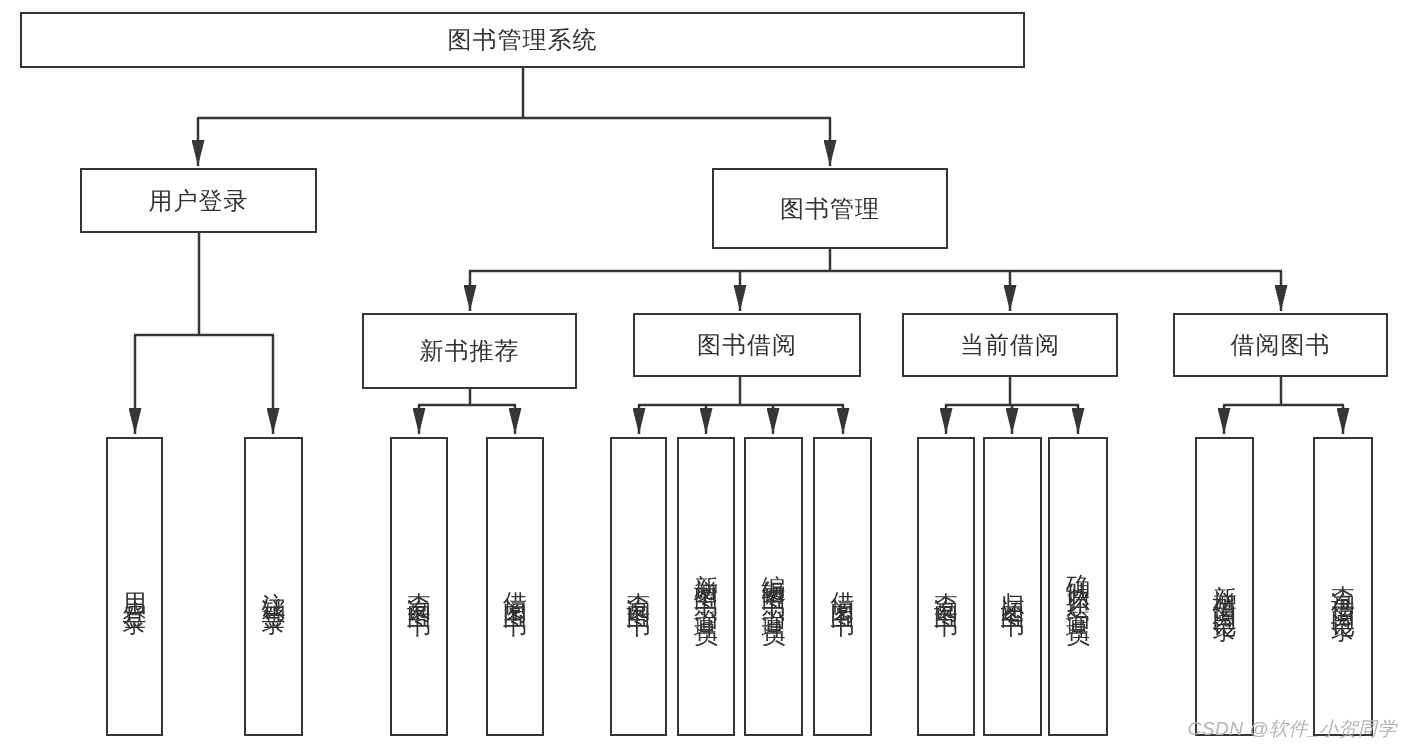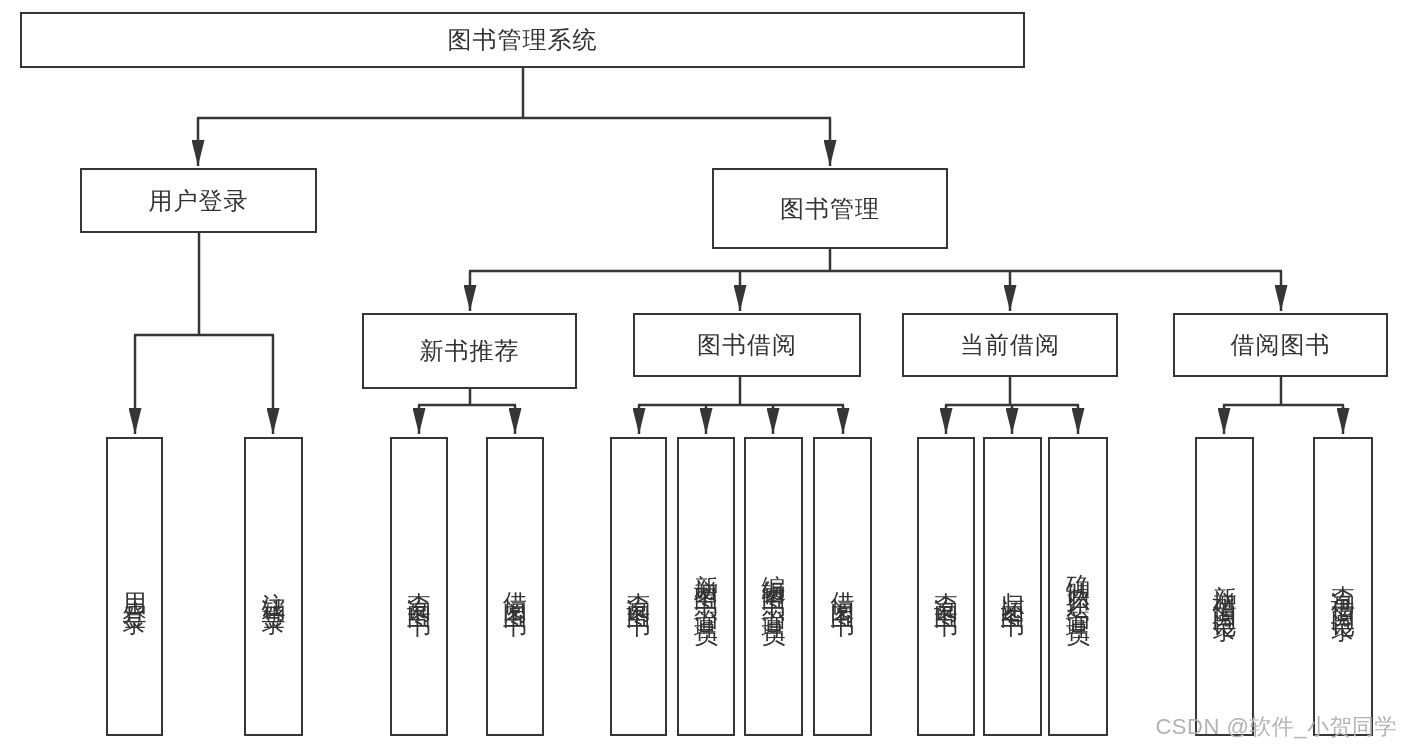--- a/index.html
+++ b/index.html
@@ -21,22 +21,23 @@
     line-height:1;
   }
   .hbox{font-size:24px; letter-spacing:1px;}
   .vbox{
     top:437px; height:299px;
     writing-mode:vertical-rl; text-orientation:mixed;
     font-size:24px; letter-spacing:7px;
   }
   .watermark{
     position:absolute; right:8px; bottom:5px;
-    font-size:22px; color:var(--watermark); letter-spacing:0.5px;
+    font-size:19px; color:var(--watermark); letter-spacing:0.5px;
     white-space:nowrap;
+    font-style:italic;
   }
 </style>
 </head>
 <body>
 
 <div class="canvas">
 
   <svg class="connectors" width="1405" height="747" viewBox="0 0 1405 747" aria-hidden="true">
     <defs>
       <marker id="ah" markerUnits="userSpaceOnUse" markerWidth="26" markerHeight="13" refX="26" refY="6.5" orient="auto">

